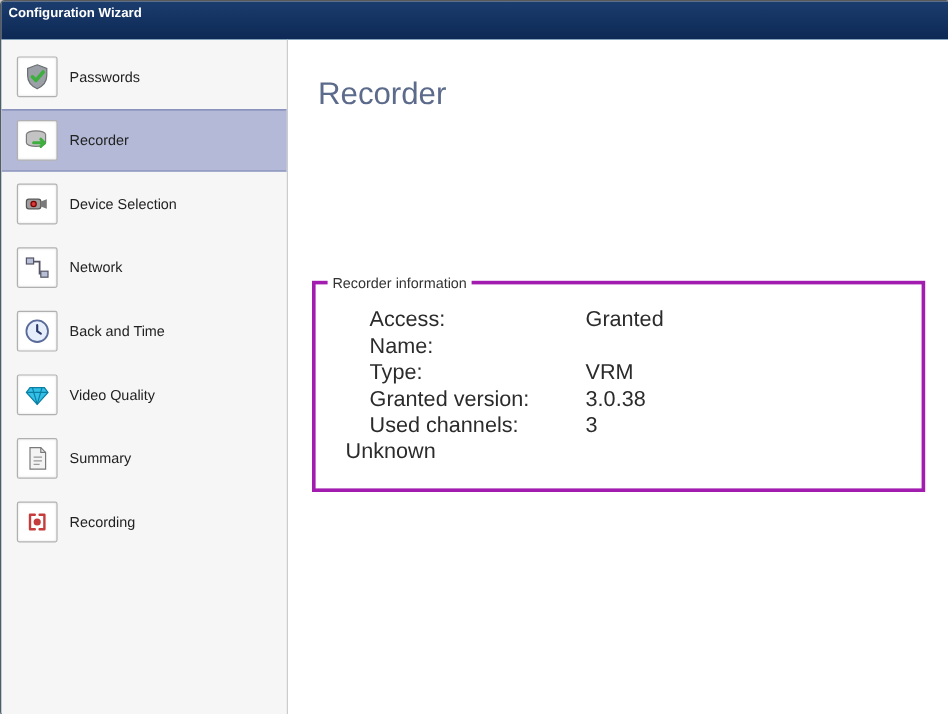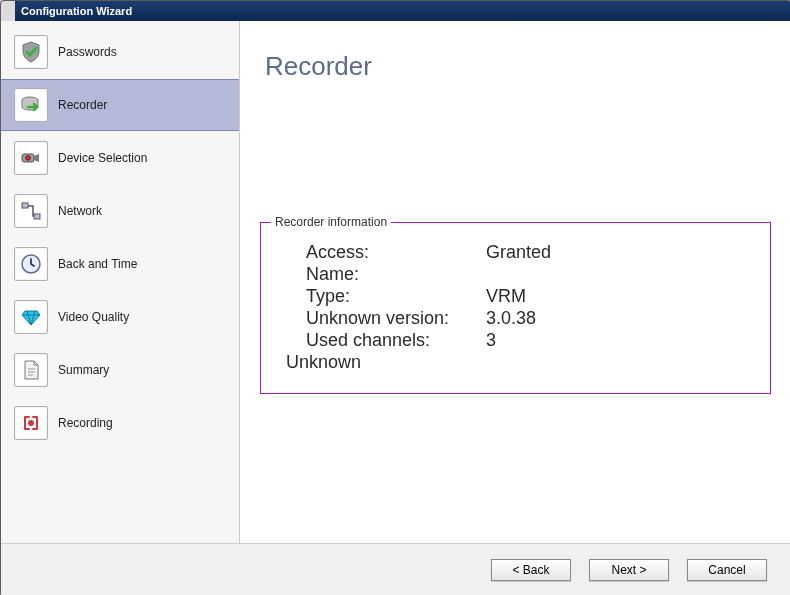--- a/index.html
+++ b/index.html
@@ -17,25 +17,24 @@
     border-radius: 4px;
     overflow: hidden;
     box-shadow: 0 0 6px rgba(0,0,0,0.4);
     display: flex;
     flex-direction: column;
   }
   .title-bar {
     background: linear-gradient(to bottom, #1b3d6e, #0d2854);
     color: #ffffff;
     font-weight: bold;
-    height: 20px;
+    height: 32px;
     line-height: 20px;
     padding-left: 6px;
     font-size: 11px;
-    margin-left: 14px;
   }
   .body {
     flex: 1;
     display: flex;
     background: #0369a1;
   }
   .sidebar {
     width: 238px;
     background: #f6f6f6;
     border-right: 1px solid #cccccc;
@@ -78,21 +77,21 @@
   }
   .page-title {
     font-size: 26px;
     font-weight: 300;
     color: #5c6b8b;
     margin: 30px 0 0 25px;
     font-family: "Segoe UI Light", "Segoe UI", Arial, sans-serif;
   }
   .fieldset {
     margin: 140px 20px 0 20px;
-    border: 1px solid #a21caf;
+    border: 3px solid #a21caf;
     padding: 18px 25px 20px 25px;
     position: relative;
   }
   .fieldset .legend {
     position: absolute;
     top: -8px;
     left: 10px;
     background: #ffffff;
     padding: 0 4px;
     font-size: 12px;
@@ -245,37 +244,32 @@
         </div>
         <div class="info-row">
           <span class="info-label">Name:</span>
           <span class="info-value"></span>
         </div>
         <div class="info-row">
           <span class="info-label">Type:</span>
           <span class="info-value">VRM</span>
         </div>
         <div class="info-row">
-          <span class="info-label">Unknown version:</span>
+          <span class="info-label">Granted version:</span>
           <span class="info-value">3.0.38</span>
         </div>
         <div class="info-row">
           <span class="info-label">Used channels:</span>
           <span class="info-value">3</span>
         </div>
         <div class="info-row">
           <span class="info-value">Unknown</span>
         </div>
       </div>
 
       <div style="flex:1"></div>
 
     </div>
 
   </div>
 
-  <div class="button-bar">
-    <button class="btn">&lt; Back</button>
-    <button class="btn">Next &gt;</button>
-    <button class="btn">Cancel</button>
-  </div>
 
 </div>
 
 </body></html>

